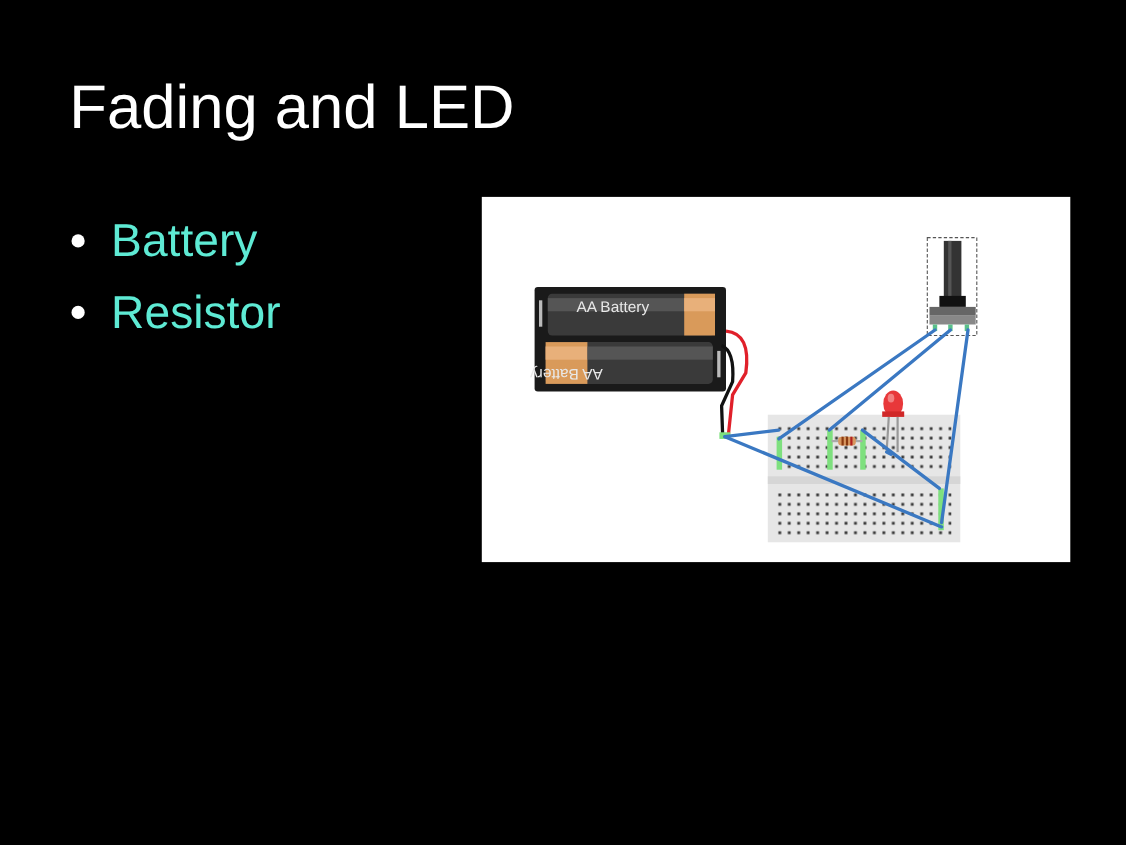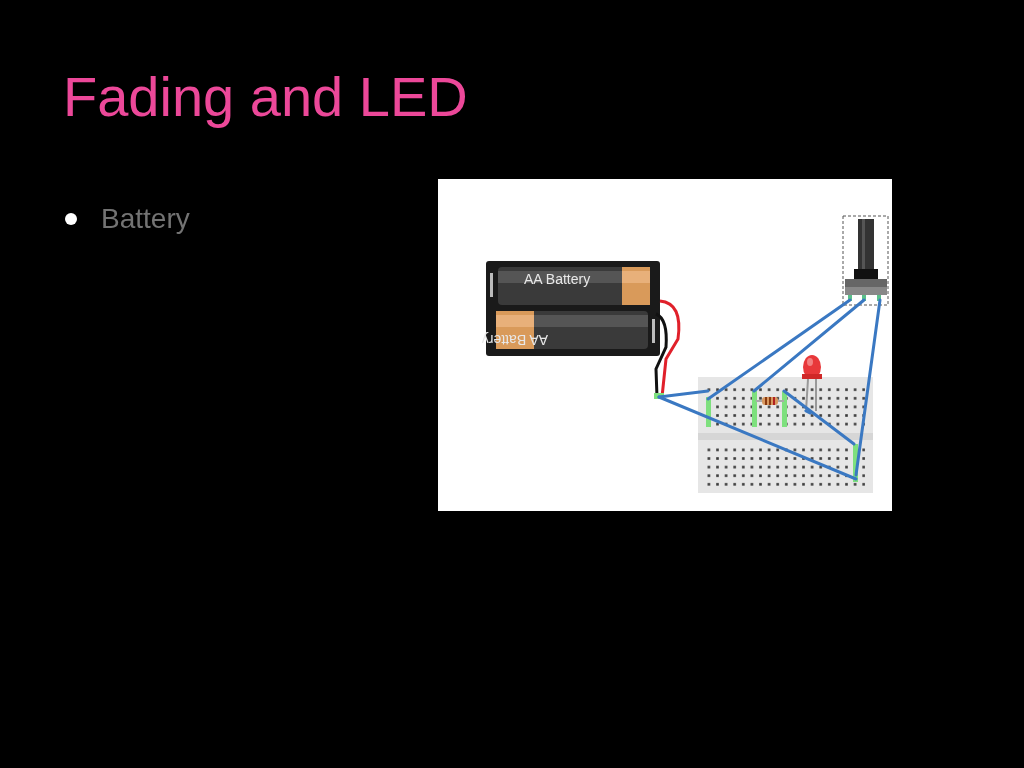--- a/index.html
+++ b/index.html
@@ -15,53 +15,53 @@
       font-family: "Liberation Sans", sans-serif;
       color: #ffffff;
     }
     .slide-title {
       position: absolute;
       left: 63px;
       top: 62px;
       font-size: 56px;
       line-height: 70px;
       font-weight: normal;
-      color: #ec4899;
+      color: #ffffff;
       margin: 0;
       letter-spacing: 0px;
     }
     .bullet-list {
       position: absolute;
       left: 60px;
       top: 186px;
       margin: 0;
       padding: 0;
       list-style: none;
     }
     .bullet-item {
       display: flex;
       align-items: center;
       height: 65px;
-      font-size: 28px;
-      color: #737373;
+      font-size: 42px;
+      color: #5eead4;
     }
     .bullet-dot {
       display: inline-block;
       width: 12px;
       height: 12px;
       border-radius: 50%;
       background: #ffffff;
       margin-left: 5px;
       margin-right: 24px;
     }
     .figure-panel {
       position: absolute;
       left: 438px;
       top: 179px;
-      width: 454px;
+      width: 535px;
       height: 332px;
       background: #ffffff;
       overflow: hidden;
     }
     .figure-panel svg {
       position: absolute;
       left: 0;
       top: 0;
     }
     .batt-label {
@@ -72,20 +72,24 @@
   </style>
 </head>
 <body>
 
 <h1 class="slide-title">Fading and LED</h1>
 
 <ul class="bullet-list">
   <li class="bullet-item">
     <span class="bullet-dot"></span>
     <span>Battery</span>
+  </li>
+  <li class="bullet-item">
+    <span class="bullet-dot"></span>
+    <span>Resistor</span>
   </li>
 </ul>
 
 <div class="figure-panel">
   <svg width="535" height="332" viewBox="0 0 535 332" xmlns="http://www.w3.org/2000/svg">
     <defs>
       <pattern id="holes" x="0" y="0" width="8.6" height="8.6" patternUnits="userSpaceOnUse">
         <rect x="3" y="3" width="2.6" height="2.6" fill="#3a3a3a"></rect>
       </pattern>
     </defs>

